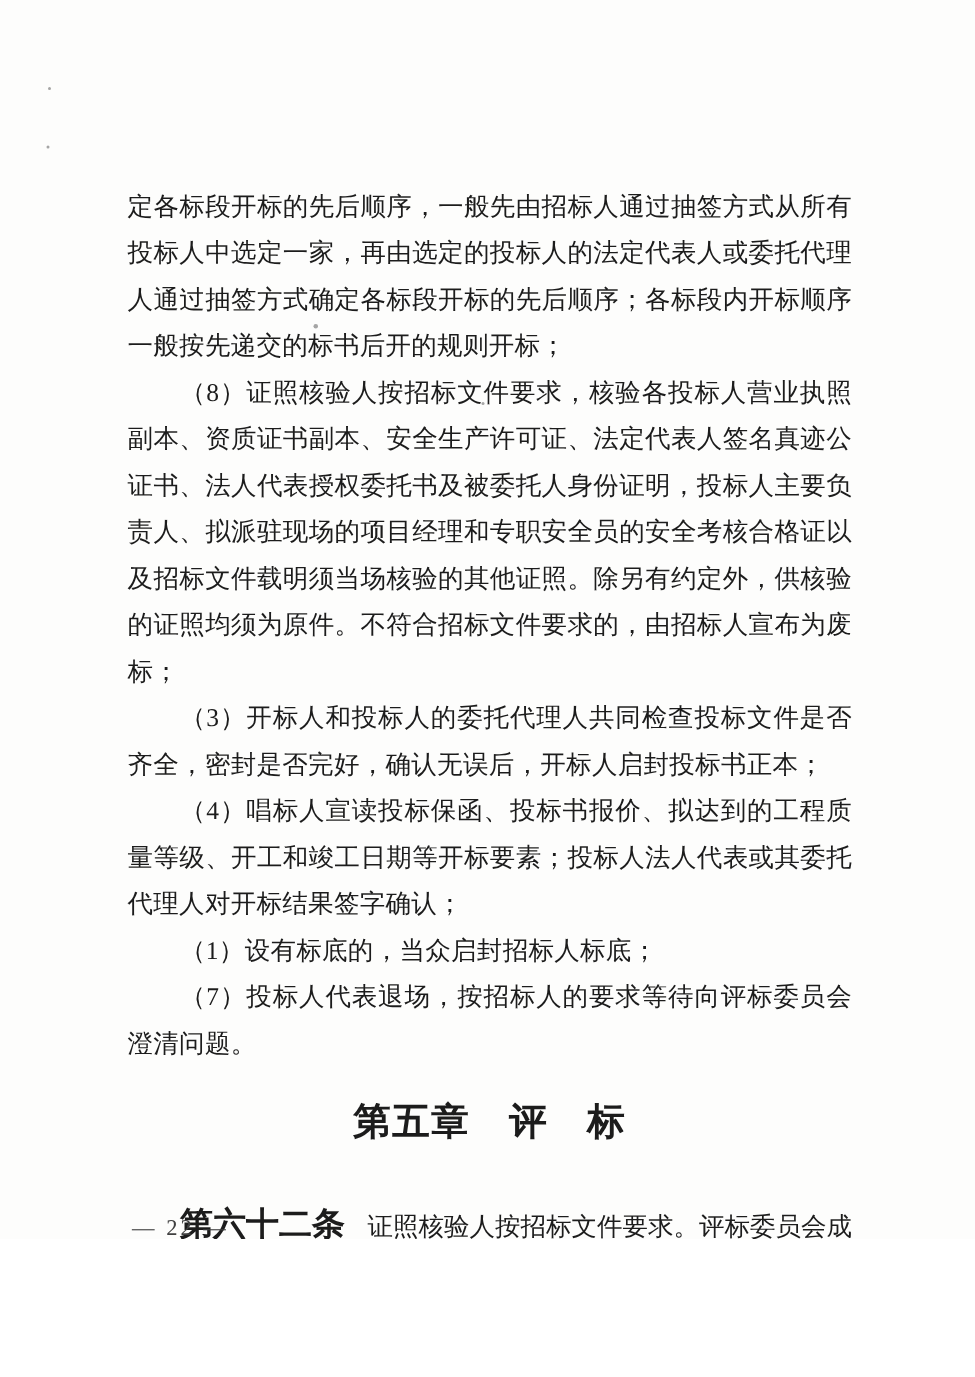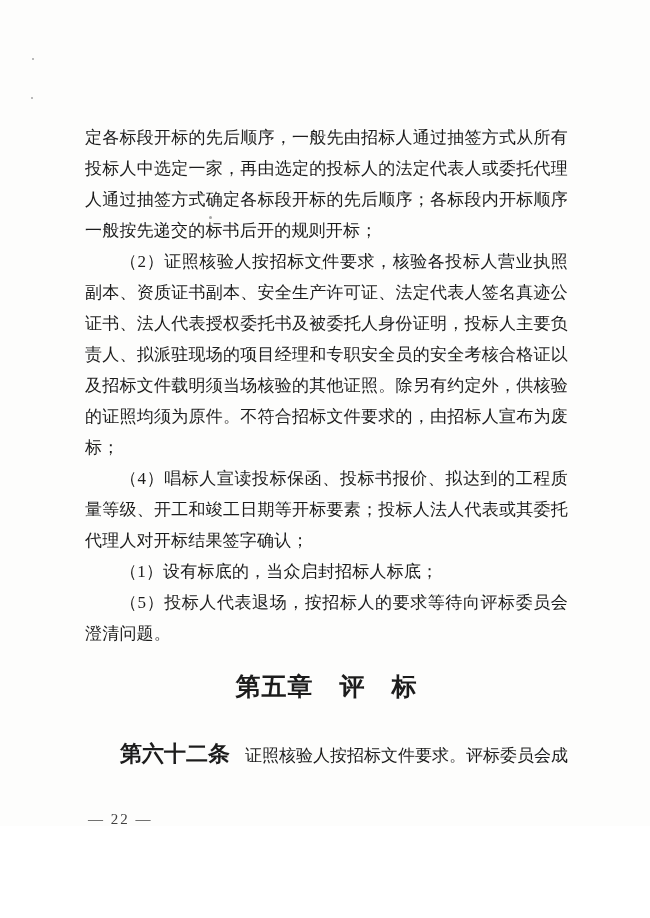--- a/index.html
+++ b/index.html
@@ -85,28 +85,29 @@
 </style>
 </head>
 <body>
 
 <div class="page">
 
   <div class="content">
 
     <p class="para lh4">定各标段开标的先后顺序，一般先由招标人通过抽签方式从所有投标人中选定一家，再由选定的投标人的法定代表人或委托代理人通过抽签方式确定各标段开标的先后顺序；各标段内开标顺序一般按先递交的标书后开的规则开标；</p>
 
-    <p class="para indent lh6">（2）证照核验人按招标文件要求，核验各投标人营业执照副本、资质证书副本、安全生产许可证、法定代表人签名真迹公证书、法人代表授权委托书及被委托人身份证明，投标人主要负责人、拟派驻现场的项目经理和专职安全员的安全考核合格证以及招标文件载明须当场核验的其他证照。除另有约定外，供核验的证照均须为原件。不符合招标文件要求的，由招标人宣布为废标；</p>
+    <p class="para indent lh6">（8）证照核验人按招标文件要求，核验各投标人营业执照副本、资质证书副本、安全生产许可证、法定代表人签名真迹公证书、法人代表授权委托书及被委托人身份证明，投标人主要负责人、拟派驻现场的项目经理和专职安全员的安全考核合格证以及招标文件载明须当场核验的其他证照。除另有约定外，供核验的证照均须为原件。不符合招标文件要求的，由招标人宣布为废标；</p>
 
+    <p class="para indent lh2">（3）开标人和投标人的委托代理人共同检查投标文件是否齐全，密封是否完好，确认无误后，开标人启封投标书正本；</p>
 
     <p class="para indent lh3">（4）唱标人宣读投标保函、投标书报价、拟达到的工程质量等级、开工和竣工日期等开标要素；投标人法人代表或其委托代理人对开标结果签字确认；</p>
 
     <p class="para indent lh1">（1）设有标底的，当众启封招标人标底；</p>
 
-    <p class="para indent lh2">（5）投标人代表退场，按招标人的要求等待向评标委员会澄清问题。</p>
+    <p class="para indent lh2">（7）投标人代表退场，按招标人的要求等待向评标委员会澄清问题。</p>
 
     <h2 class="chapter">第五章　评　标</h2>
 
     <p class="article">
       <span class="article-label">第六十二条</span><span>证照核验人按招标文件要求。评标委员会成</span>
     </p>
 
   </div>
 
   <div class="page-number">— 22 —</div>

